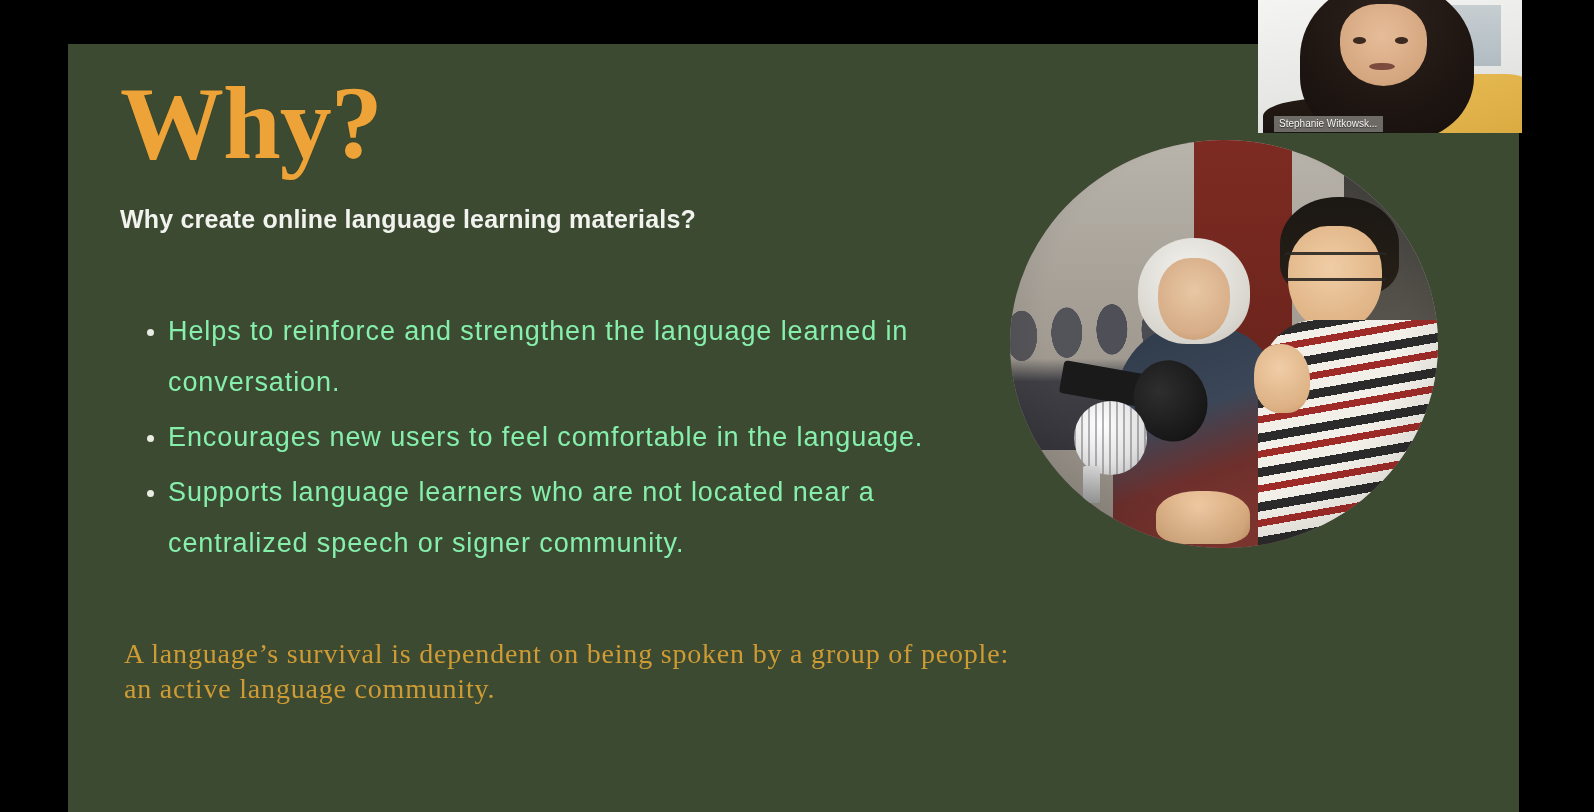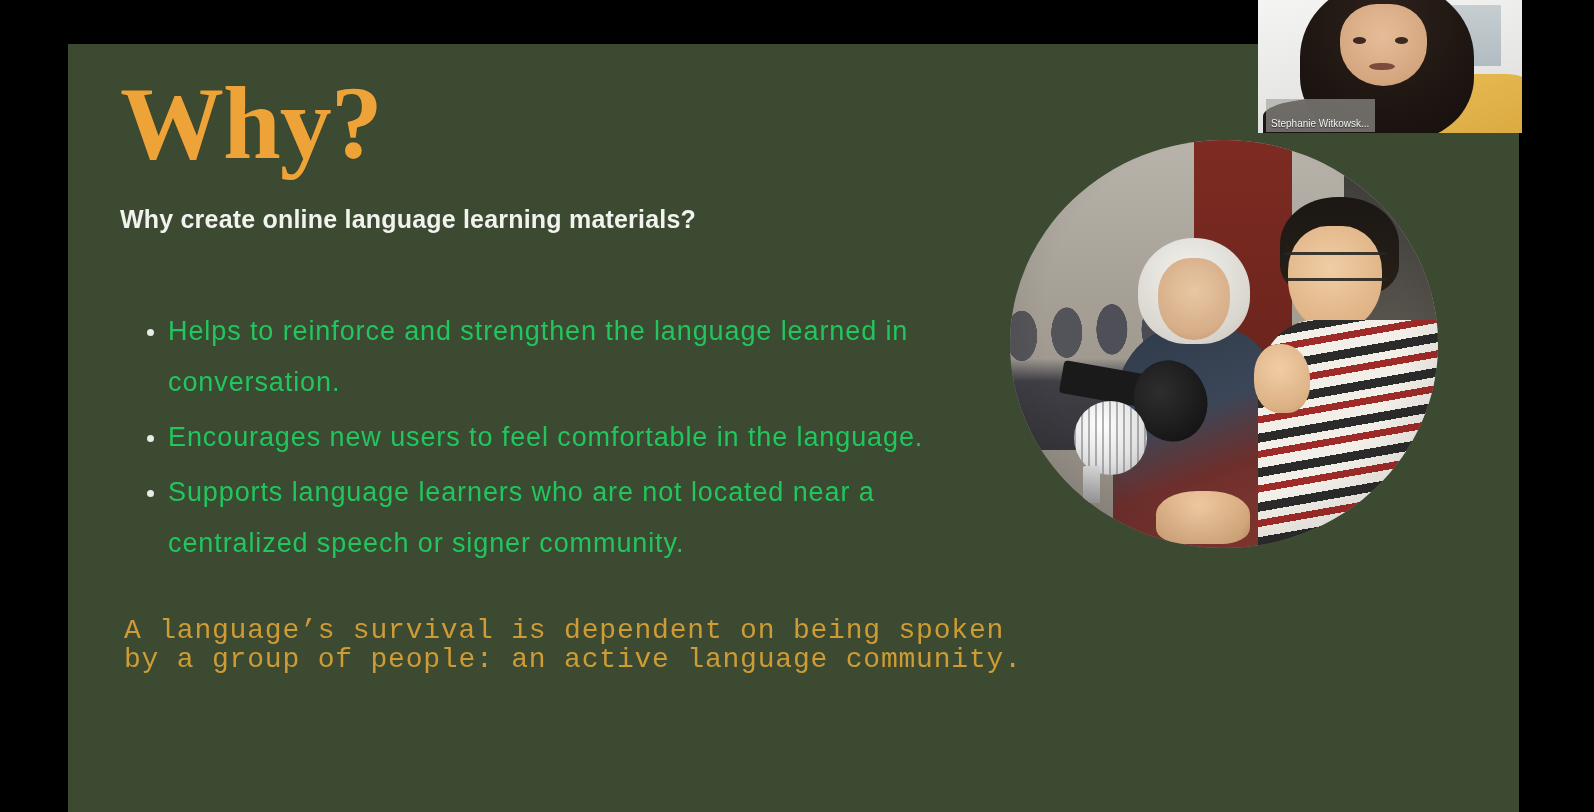--- a/index.html
+++ b/index.html
@@ -67,42 +67,42 @@
     list-style: none;
   }
   #bullet-list li {
     position: relative;
     padding-left: 28px;
     margin-bottom: 4px;
     font-family: "Liberation Sans", sans-serif;
     font-weight: 400;
     font-size: 27px;
     line-height: 51px;
-    color: #22c55e;
+    color: #86efac;
     letter-spacing: 0.9px;
   }
   #bullet-list li::before {
     content: "";
     position: absolute;
     left: 7px;
     top: 23px;
     width: 7px;
     height: 7px;
     border-radius: 50%;
     background: #e9ece2;
   }
 
   #closing-statement {
     position: absolute;
     left: 56px;
-    top: 572px;
+    top: 592px;
     width: 900px;
-    font-family: Liberation Mono, monospace;
+    font-family: Liberation Serif, serif;
     font-size: 28px;
-    line-height: 29px;
+    line-height: 35px;
     color: #cf9b34;
     letter-spacing: 0.8px;
   }
 
   
   #photo {
     position: absolute;
     left: 942px;
     top: 96px;
     width: 428px;
@@ -357,24 +357,24 @@
     position: absolute;
     left: 2%;
     top: 74%;
     width: 62%;
     height: 34%;
     border-radius: 40% 30% 0 0;
     background: linear-gradient(180deg, #241a14 0%, #171110 100%);
   }
   #webcam-tile .wc-namebar {
     position: absolute;
-    left: 8px;
+    left: 16px;
     bottom: 1px;
     max-width: 60%;
-    padding: 19px 6px 2px 5px;
+    padding: 2px 6px 2px 5px;
     background: rgba(160,160,155,0.62);
     color: #f4f4f2;
     font-family: "Liberation Sans", sans-serif;
     font-size: 10px;
     line-height: 12px;
     white-space: nowrap;
     overflow: hidden;
     text-overflow: ellipsis;
     text-shadow: 0 1px 1px rgba(0,0,0,.6);
   }

